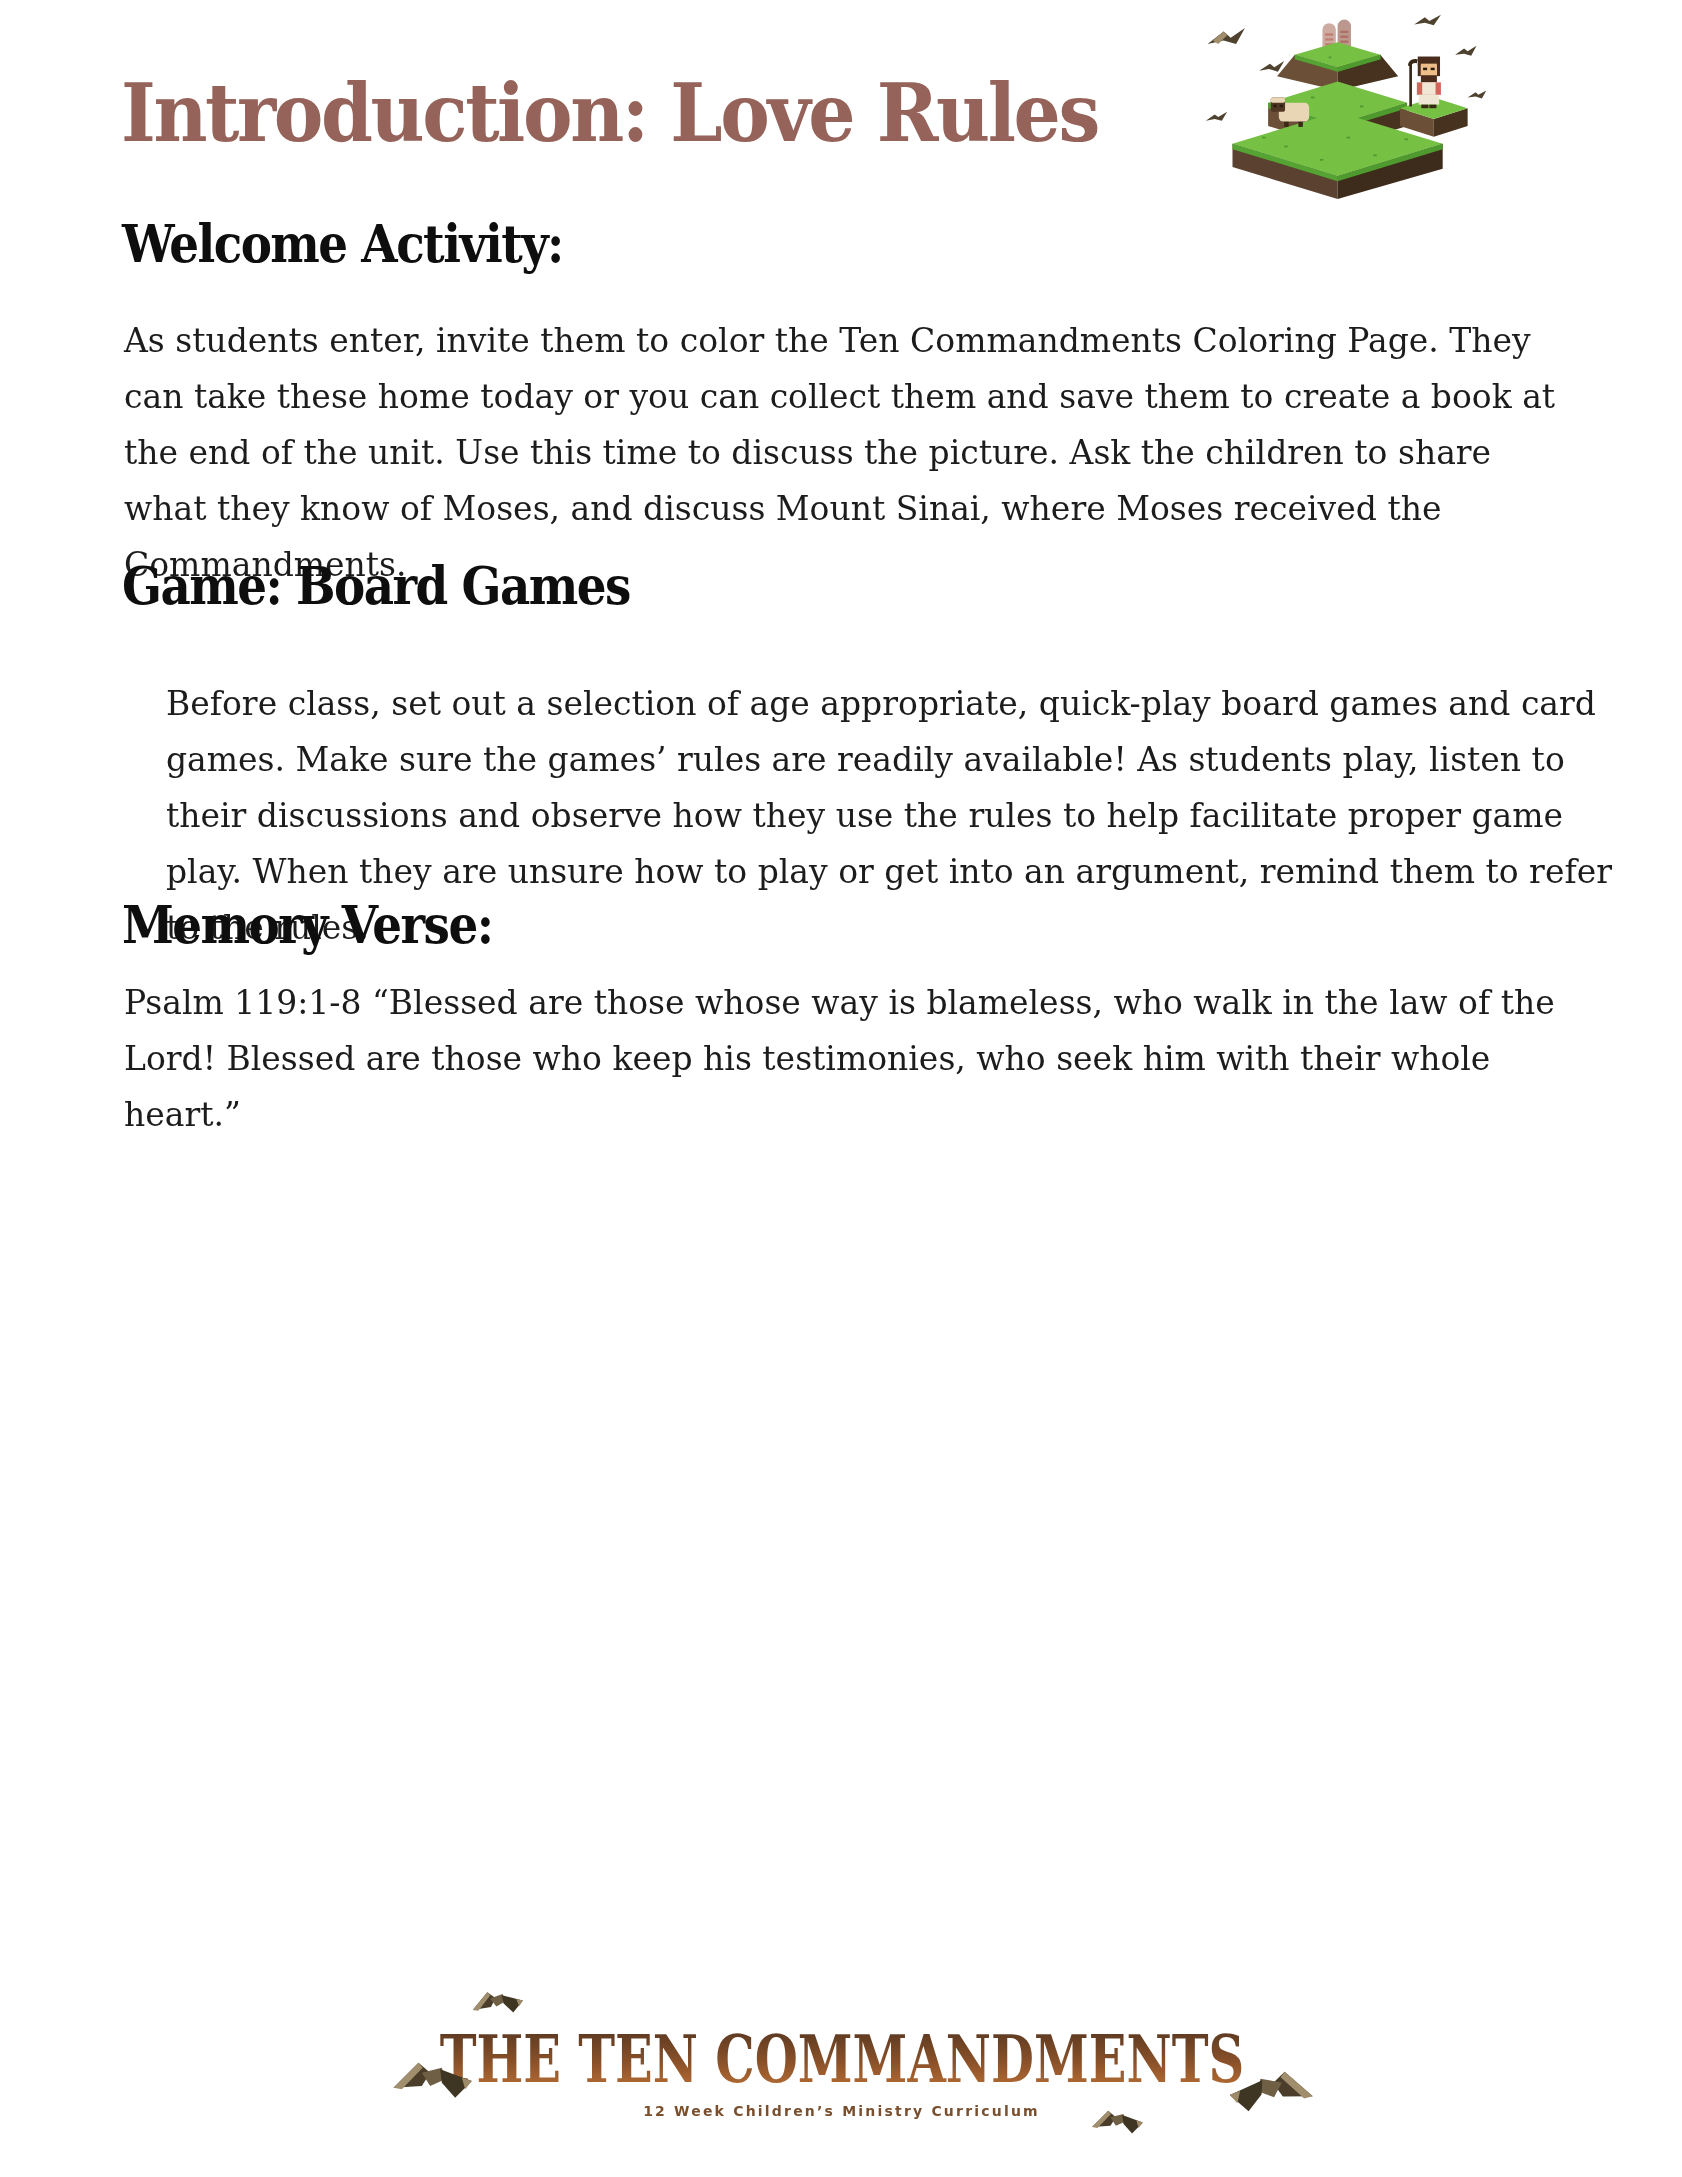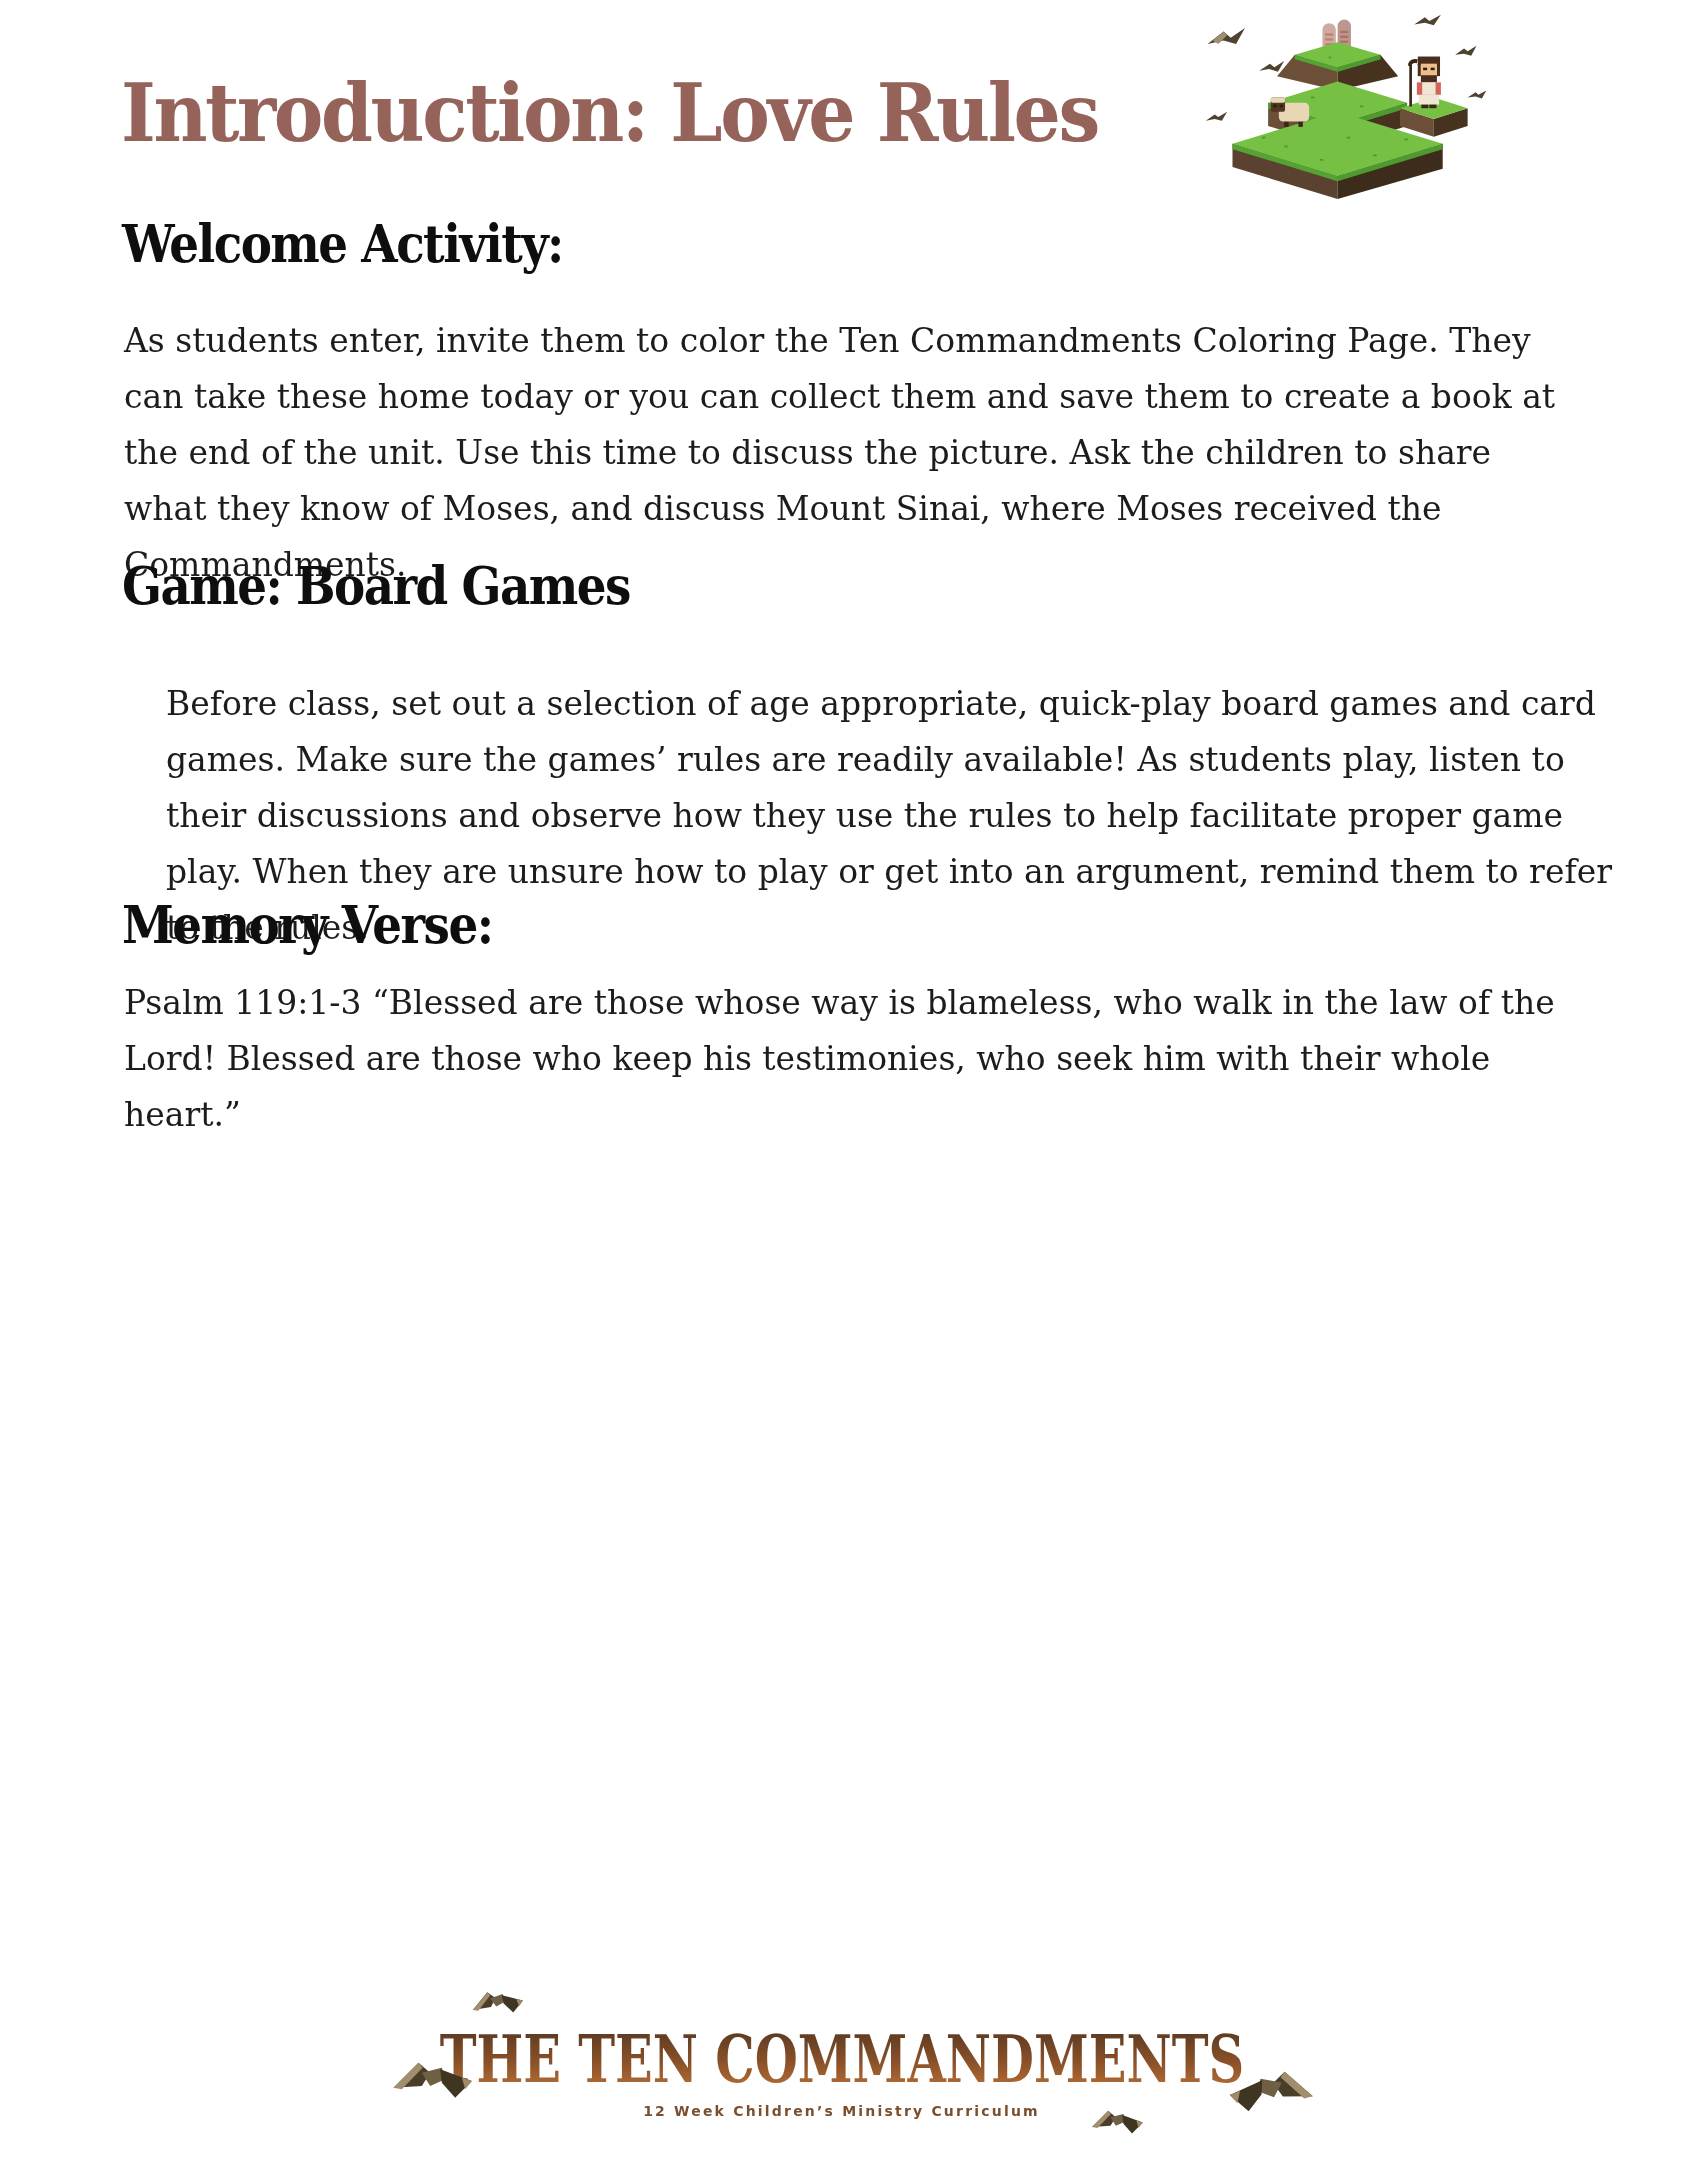--- a/index.html
+++ b/index.html
@@ -152,21 +152,21 @@
   </svg>
 </div>
 
 <h2 class="section-heading h-welcome">Welcome Activity:</h2>
 <p class="para p-welcome">As students enter, invite them to color the Ten Commandments Coloring Page. They can take these home today or you can collect them and save them to create a book at the end of the unit. Use this time to discuss the picture. Ask the children to share what they know of Moses, and discuss Mount Sinai, where Moses received the Commandments.</p>
 
 <h2 class="section-heading h-game">Game: Board Games</h2>
 <p class="para p-game">Before class, set out a selection of age appropriate, quick-play board games and card games. Make sure the games’ rules are readily available! As students play, listen to their discussions and observe how they use the rules to help facilitate proper game play. When they are unsure how to play or get into an argument, remind them to refer to the rules.</p>
 
 <h2 class="section-heading h-memory">Memory Verse:</h2>
-<p class="para p-memory">Psalm 119:1-3 “Blessed are those whose way is blameless, who walk in the law of the Lord! Blessed are those who keep his testimonies, who seek him with their whole heart.”</p>
+<p class="para p-memory">Psalm 119:1-8 “Blessed are those whose way is blameless, who walk in the law of the Lord! Blessed are those who keep his testimonies, who seek him with their whole heart.”</p>
 
 <h3 class="footer-title">THE TEN COMMANDMENTS</h3>
 <div class="footer-subtitle">12 Week Children’s Ministry Curriculum</div>
 
 <div class="bird bird-a">
   <svg viewBox="0 0 100 66" xmlns="http://www.w3.org/2000/svg">
     <polygon points="2,44 32,14 46,26 36,42" fill="#4a3e2a"></polygon>
     <polygon points="2,44 32,14 37,20 12,46" fill="#a18e6d"></polygon>
     <polygon points="36,26 60,20 64,34 46,42" fill="#6f5f45"></polygon>
     <polygon points="58,22 96,36 76,56 60,38" fill="#3f3523"></polygon>

